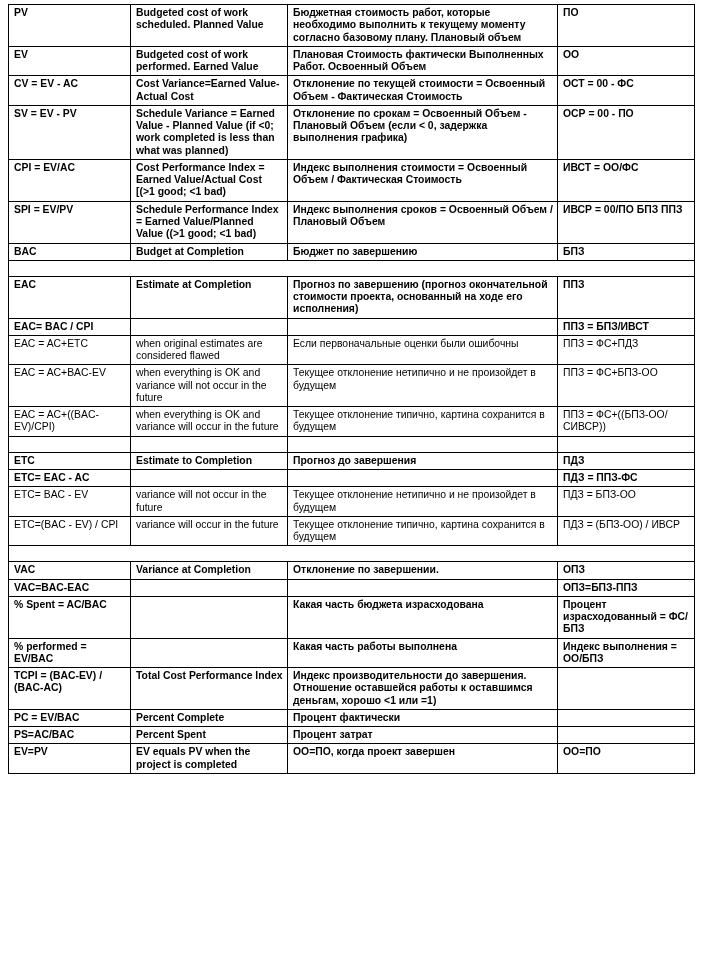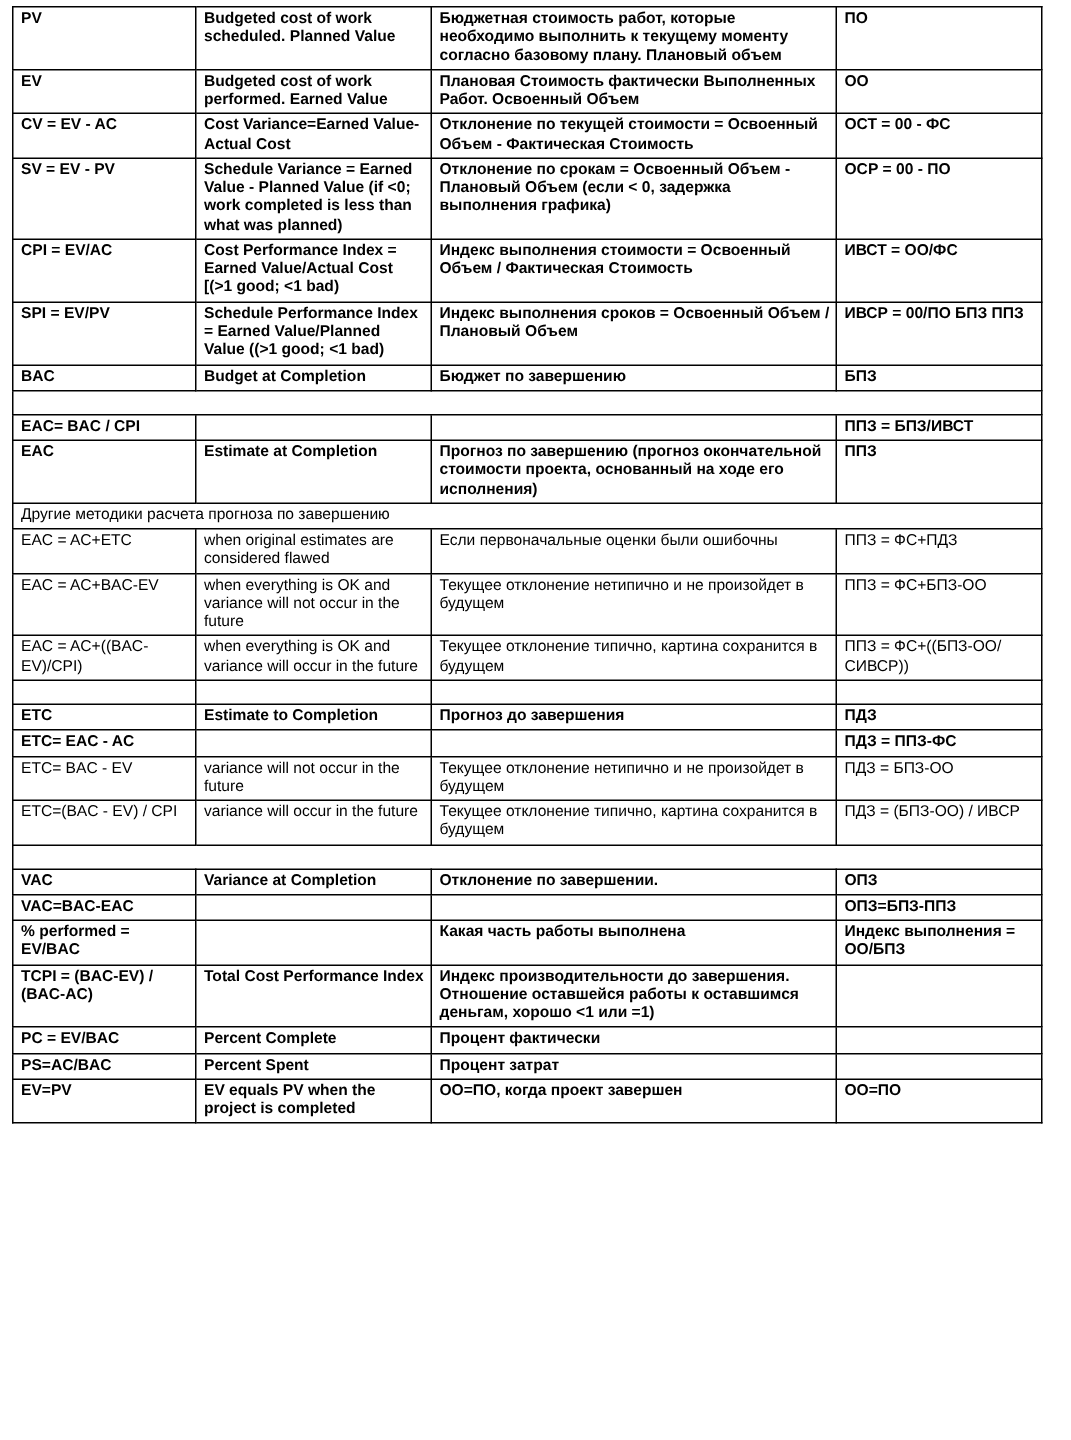--- a/index.html
+++ b/index.html
@@ -99,33 +99,30 @@
         <tr>
           <td class="b">BAC</td>
           <td class="b">Budget at Completion</td>
           <td class="b">Бюджет по завершению</td>
           <td class="b">БПЗ</td>
         </tr>
         <tr class="spacer">
           <td colspan="4"></td>
         </tr>
         <tr>
-          <td class="b">EAC= BAC / CPI</td>
-          <td class="b"></td>
-          <td class="b"></td>
-          <td class="b">ППЗ = БПЗ/ИВСТ</td>
-        </tr>
-        <tr>
           <td class="b pad-lg">EAC</td>
           <td class="b pad-lg">Estimate at Completion</td>
           <td class="b pad-lg">Прогноз по завершению (прогноз окончательной стоимости проекта, основанный на ходе его исполнения)</td>
           <td class="b pad-lg">ППЗ</td>
         </tr>
         <tr>
-          <td colspan="4" class="full">Другие методики расчета прогноза по завершению</td>
+          <td class="b">EAC= BAC / CPI</td>
+          <td class="b"></td>
+          <td class="b"></td>
+          <td class="b">ППЗ = БПЗ/ИВСТ</td>
         </tr>
         <tr>
           <td class="n">EAC = AC+ETC</td>
           <td class="n">when original estimates are considered flawed</td>
           <td class="n">Если первоначальные оценки были ошибочны</td>
           <td class="n">ППЗ = ФС+ПДЗ</td>
         </tr>
         <tr>
           <td class="n">EAC = AC+BAC-EV</td>
           <td class="n">when everything is OK and variance will not occur in the future</td>
@@ -175,20 +172,26 @@
           <td class="b">VAC</td>
           <td class="b">Variance at Completion</td>
           <td class="b">Отклонение по завершении.</td>
           <td class="b">ОПЗ</td>
         </tr>
         <tr>
           <td class="b">VAC=BAC-EAC</td>
           <td class="b"></td>
           <td class="b"></td>
           <td class="b">ОПЗ=БПЗ-ППЗ</td>
+        </tr>
+        <tr>
+          <td class="b">% Spent = AC/BAC</td>
+          <td class="b"></td>
+          <td class="b">Какая часть бюджета израсходована</td>
+          <td class="b">Процент израсходованный = ФС/БПЗ</td>
         </tr>
         <tr>
           <td class="b">% performed = EV/BAC</td>
           <td class="b"></td>
           <td class="b">Какая часть работы выполнена</td>
           <td class="b">Индекс выполнения = ОО/БПЗ</td>
         </tr>
         <tr>
           <td class="b">TCPI = (BAC-EV) / (BAC-AC)</td>
           <td class="b">Total Cost Performance Index</td>

